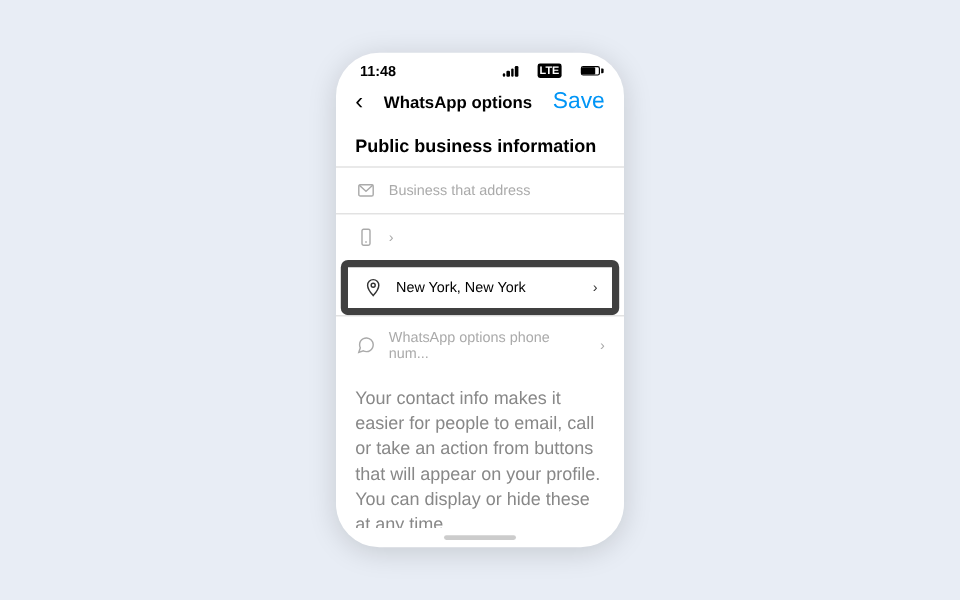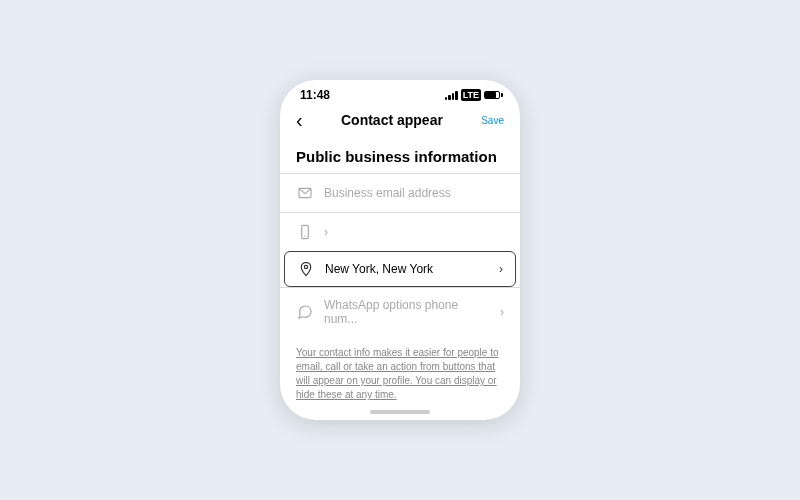--- a/index.html
+++ b/index.html
@@ -9,21 +9,21 @@
       height: 500px;
       background: #e8edf5;
       display: flex;
       align-items: center;
       justify-content: center;
       font-family: -apple-system, BlinkMacSystemFont, 'Segoe UI', sans-serif;
     }
 
     .phone-frame {
       width: 240px;
-      height: 340px;
+      height: 412px;
       background: #ffffff;
       border-radius: 36px;
       overflow: hidden;
       box-shadow: 0 4px 24px rgba(0,0,0,0.15);
       display: flex;
       flex-direction: column;
     }
 
     
     .status-bar {
@@ -38,21 +38,21 @@
     }
 
     .status-bar .time {
       font-size: 12px;
       font-weight: 600;
     }
 
     .status-icons {
       display: flex;
       align-items: center;
-      gap: 3px;
+      gap: 16px;
     }
 
     .signal-bars {
       display: flex;
       align-items: flex-end;
       gap: 1px;
       height: 10px;
     }
 
     .signal-bars span {
@@ -113,21 +113,21 @@
       line-height: 1;
     }
 
     .nav-title {
       font-size: 14px;
       font-weight: 600;
       color: #000;
     }
 
     .nav-save {
-      font-size: 10px;
+      font-size: 19px;
       color: #0095f6;
       font-weight: 500;
       cursor: pointer;
     }
 
     
     .content {
       flex: 1;
       overflow-y: auto;
       padding: 8px 0;
@@ -142,21 +142,21 @@
 
     .field-row {
       display: flex;
       align-items: center;
       padding: 10px 16px;
       border-top: 0.5px solid #dbdbdb;
       gap: 10px;
     }
 
     .field-row.active-row {
-      border: 1px solid #404040;
+      border: 6px solid #404040;
       border-radius: 6px;
       margin: 0 4px;
       padding: 8px 12px;
     }
 
     .field-row.normal {
       border-top: 0.5px solid #dbdbdb;
     }
 
     .field-icon {
@@ -187,25 +187,24 @@
     .field-chevron {
       font-size: 12px;
       color: #aaa;
     }
 
     .field-chevron.active {
       color: #333;
     }
 
     .description-text {
-      font-size: 10px;
+      font-size: 15px;
       color: #888;
       padding: 10px 16px;
       line-height: 1.4;
-      text-decoration: underline;
     }
 
     
     .home-indicator {
       display: flex;
       justify-content: center;
       padding: 6px;
       flex-shrink: 0;
     }
 
@@ -239,35 +238,35 @@
       </div>
       <span class="lte-badge">LTE</span>
       <div class="battery">
         <div class="battery-fill"></div>
       </div>
     </div>
   </div>
 
   <div class="nav-bar">
     <span class="nav-back">‹</span>
-    <span class="nav-title">Contact appear</span>
+    <span class="nav-title">WhatsApp options</span>
     <span class="nav-save">Save</span>
   </div>
 
   <div class="content">
     <div class="section-title">Public business information</div>
 
     <div class="field-row normal">
       <div class="field-icon">
         <svg class="icon-svg" viewBox="0 0 24 24" fill="none" stroke="#aaa" stroke-width="1.8">
           <rect x="3" y="5" width="18" height="14" rx="2"></rect>
           <polyline points="3,5 12,13 21,5"></polyline>
         </svg>
       </div>
-      <span class="field-text">Business email address</span>
+      <span class="field-text">Business that address</span>
     </div>
 
     <div class="field-row normal">
       <div class="field-icon">
         <svg class="icon-svg" viewBox="0 0 24 24" fill="none" stroke="#aaa" stroke-width="1.8">
           <rect x="7" y="2" width="10" height="20" rx="2"></rect>
           <line x1="11" y1="18" x2="13" y2="18"></line>
         </svg>
       </div>
       <span class="field-chevron">›</span>

